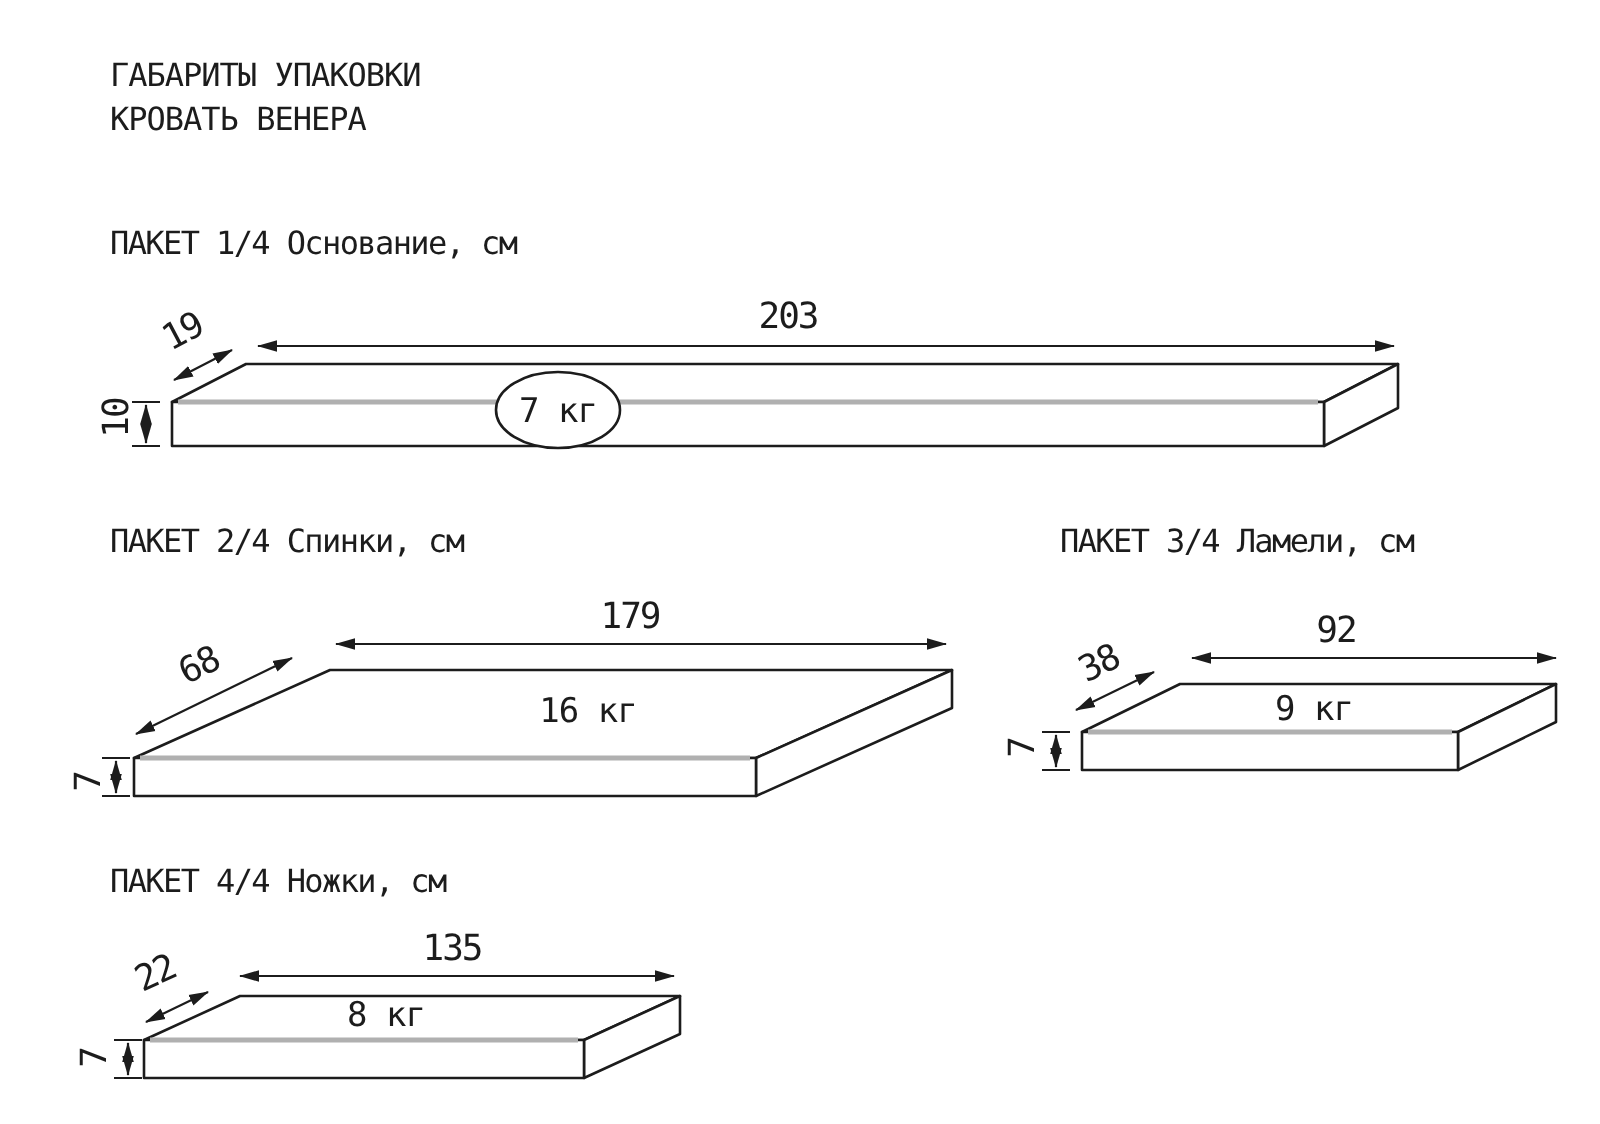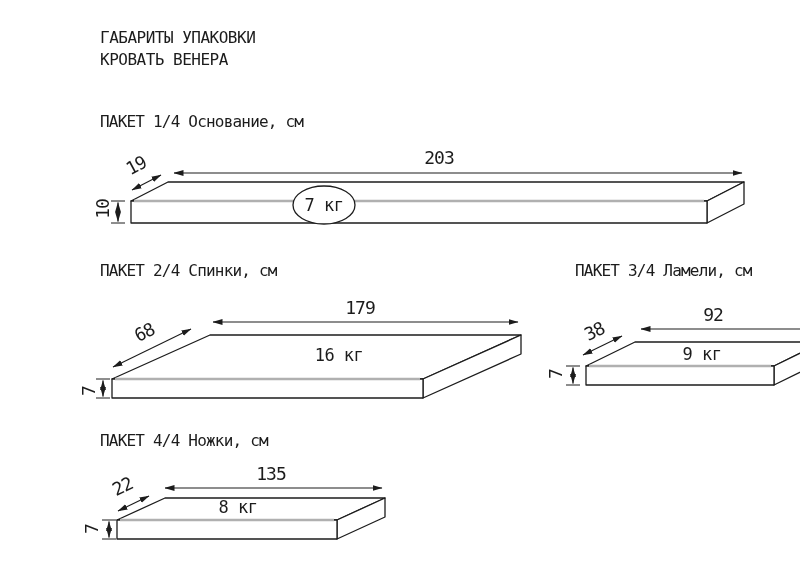--- a/index.html
+++ b/index.html
@@ -2,21 +2,20 @@
 <html><head>
 <meta charset="utf-8">
 <style>
   html, body { margin: 0; padding: 0; background: #ffffff; }
   .canvas-wrap {
     position: relative;
     width: 668px;
     height: 562px;
     background: #ffffff;
     font-family: "DejaVu Sans Mono", "Liberation Mono", monospace;
-    margin-left: 45px;
   }
   svg text {
     fill: #1c1c1c;
     font-family: "DejaVu Sans Mono", "Liberation Mono", monospace;
   }
   .hdr   { font-size: 16px; letter-spacing: -0.5px; }
   .ptitle{ font-size: 16px; letter-spacing: -0.8px; }
   .dim   { font-size: 18px; letter-spacing: -1px; text-anchor: middle; }
   .wt    { font-size: 17px; letter-spacing: -0.5px; text-anchor: middle; }
   .face  { fill: #ffffff; stroke: #1c1c1c; stroke-width: 1.3; stroke-linejoin: round; }

